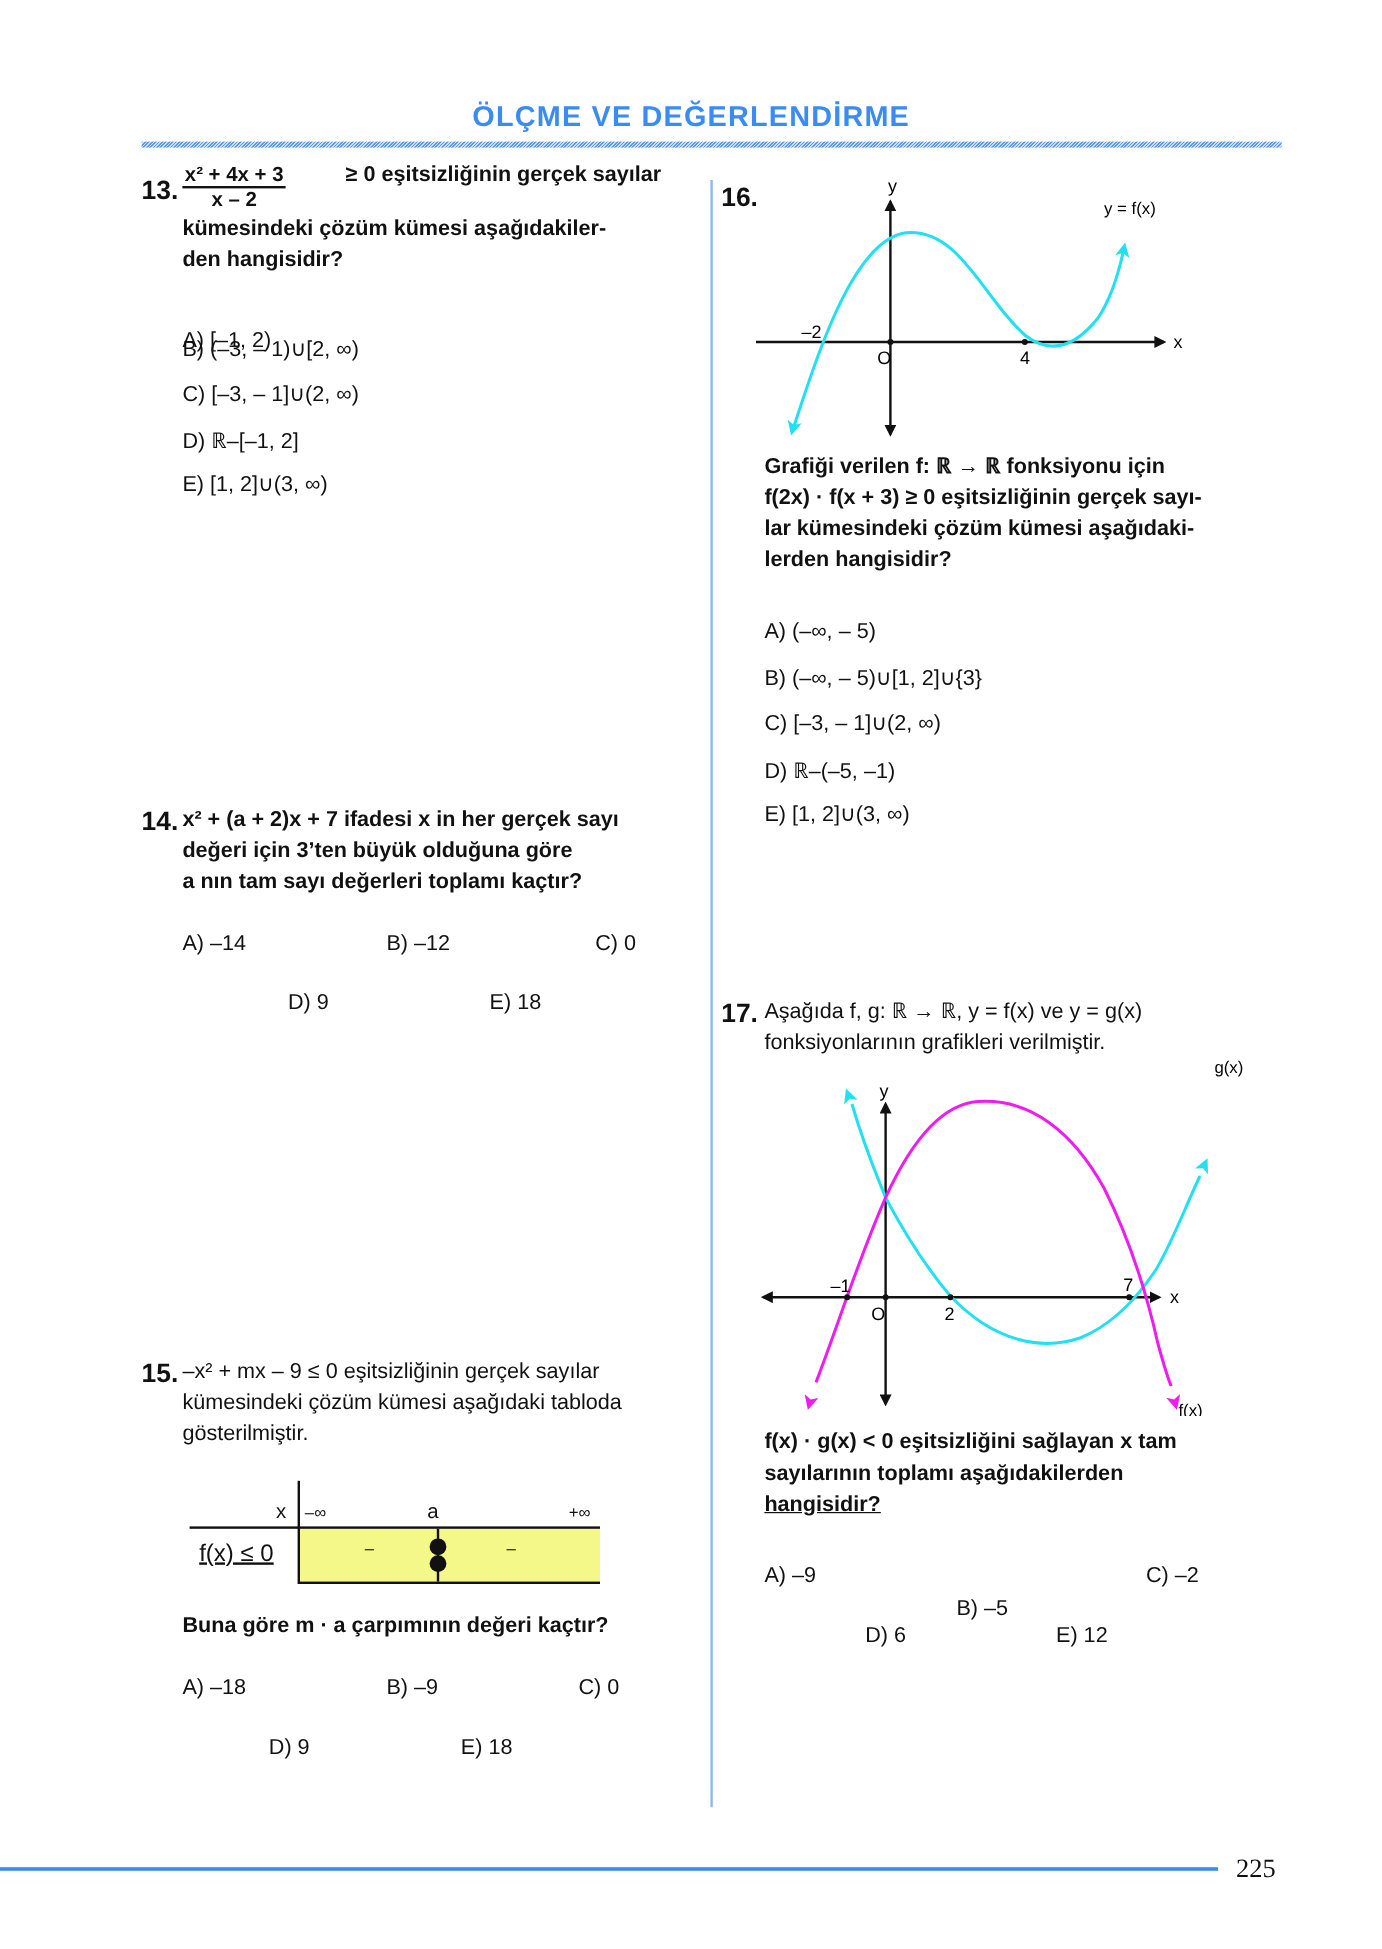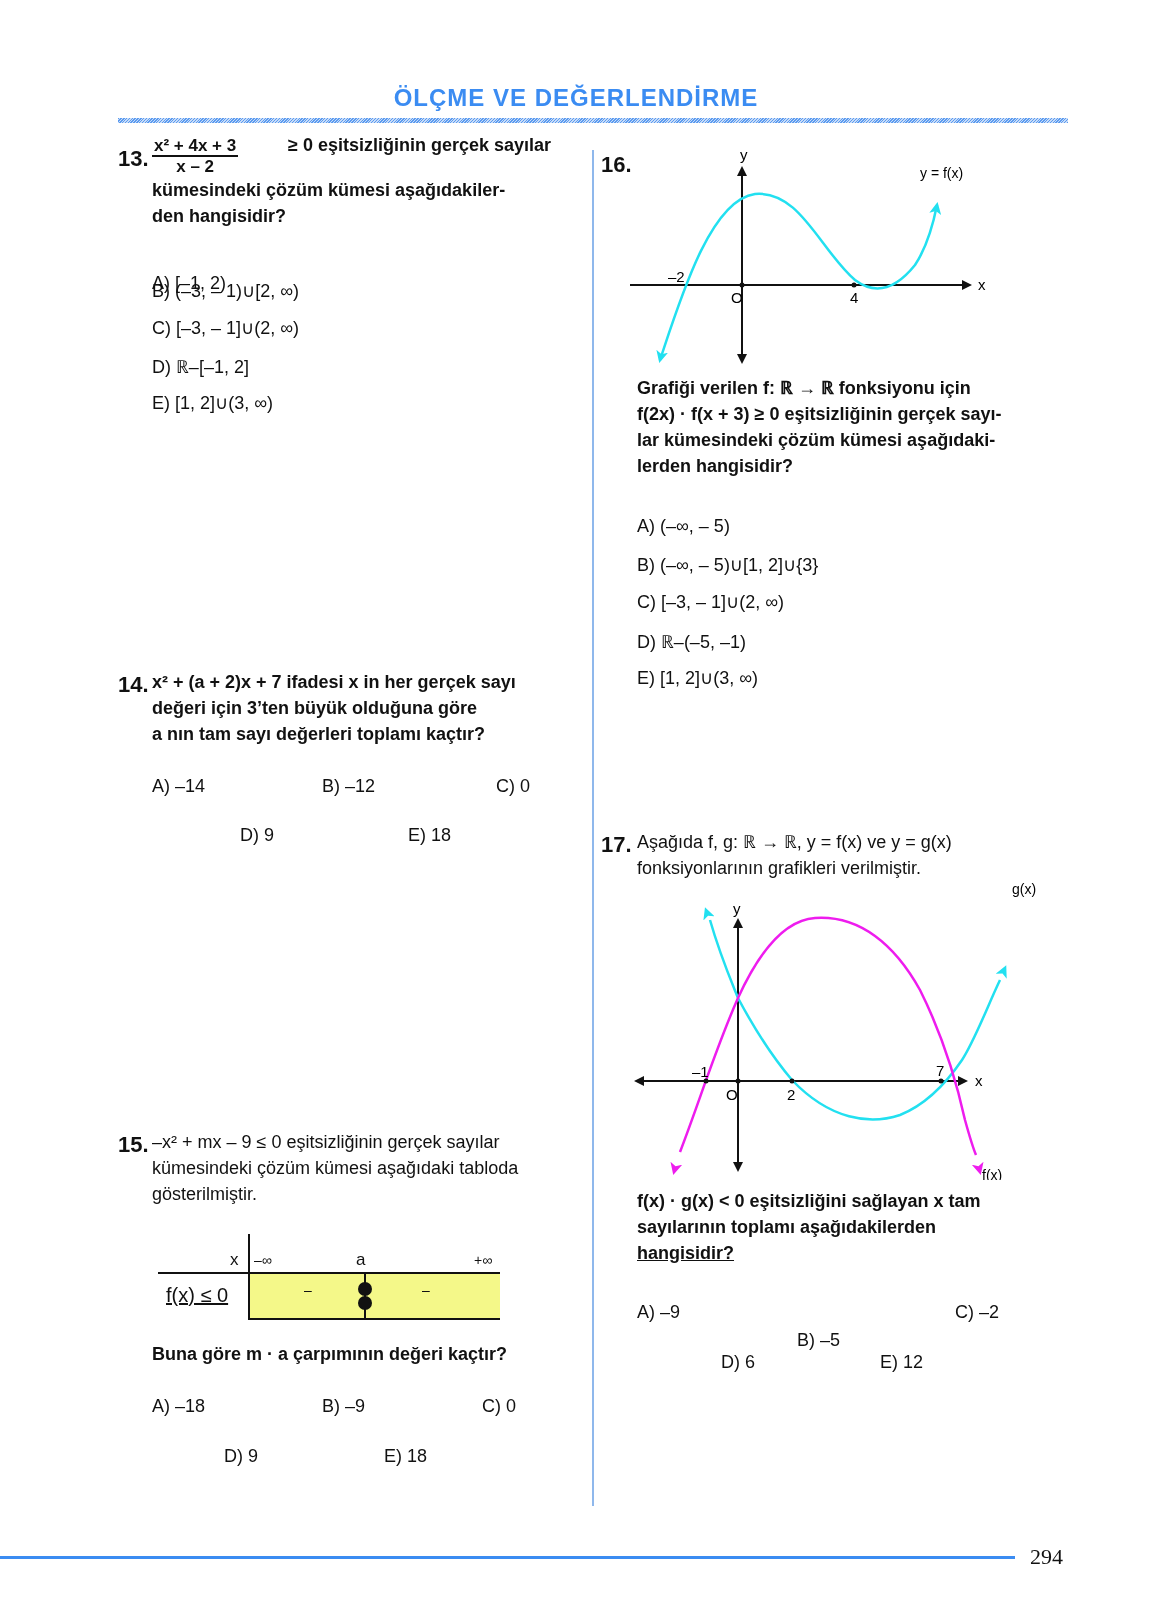--- a/index.html
+++ b/index.html
@@ -172,13 +172,13 @@
   <span class="abs qtext bold" style="left:637px;top:1214px;">sayılarının toplamı aşağıdakilerden</span>
   <span class="abs qtext bold" style="left:637px;top:1240px;text-decoration:underline;">hangisidir?</span>
   <div class="abs opt" style="left:637px;top:1302px;"><span>A)</span> <span>–9</span></div>
   <div class="abs opt" style="left:797px;top:1302px;margin-top:28px;"><span>B)</span> <span>–5</span></div>
   <div class="abs opt" style="left:955px;top:1302px;"><span>C)</span> <span>–2</span></div>
   <div class="abs opt" style="left:721px;top:1352px;"><span>D)</span> <span>6</span></div>
   <div class="abs opt" style="left:880px;top:1352px;"><span>E)</span> <span>12</span></div>
 </div>
 
 <div class="abs foot-line"></div>
-<div class="abs page-num">294</div>
+<div class="abs page-num">225</div>
 
 </body></html>

